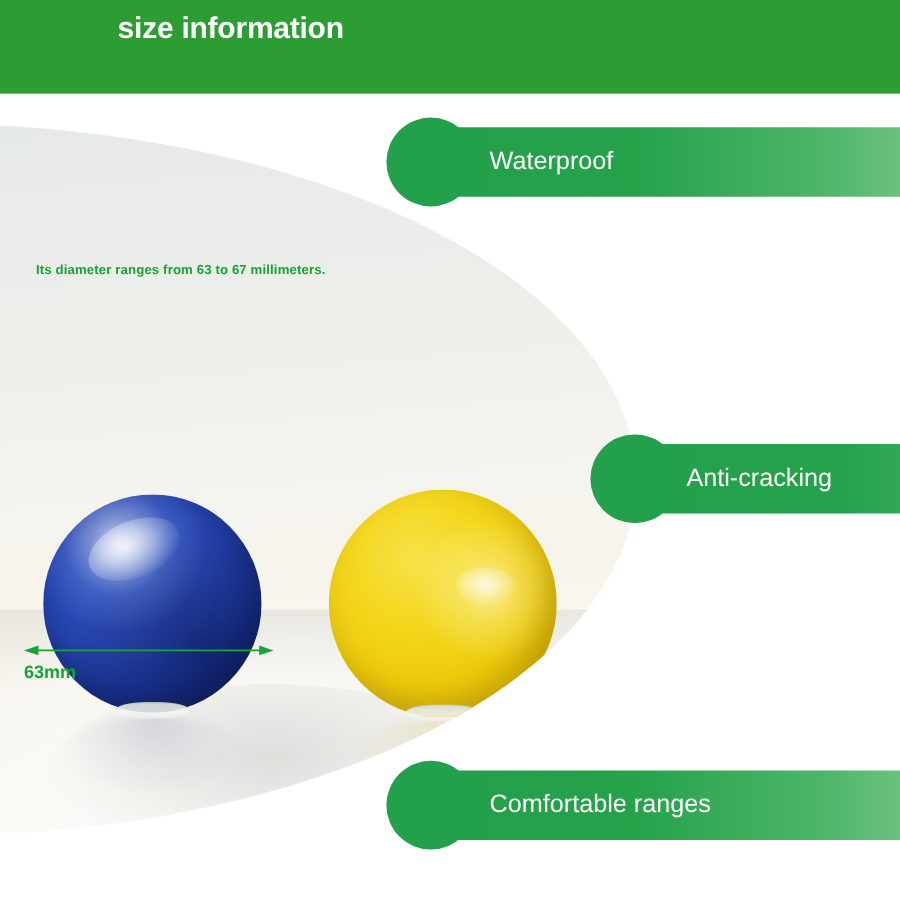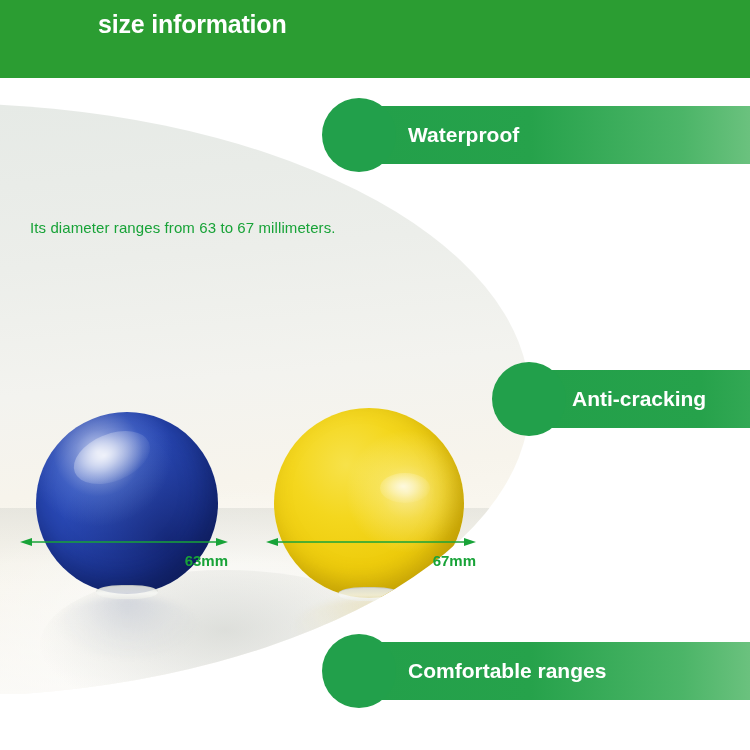--- a/index.html
+++ b/index.html
@@ -172,39 +172,39 @@
   .refl-yellow {
     left: 294px; top: 494px; width: 150px; height: 62px;
     background: radial-gradient(ellipse at 50% 10%, rgba(206,186,92,0.26) 0%, rgba(226,214,150,0.12) 48%, rgba(255,255,255,0) 80%);
   }
 
   
   .diameter-caption {
     position: absolute;
     left: 30px;
     top: 219px;
-    font-size: 15px;
-    font-weight: normal;
+    font-size: 11px;
+    font-weight: bold;
     color: #18a338;
     letter-spacing: 0.1px;
     white-space: nowrap;
     z-index: 4;
     text-align: center;
   }
 
   
   .measure {
     position: absolute;
     z-index: 4;
   }
   .measure-label {
     position: absolute;
     top: 18px;
     width: 100%;
-    text-align: right;
+    text-align: left;
     font-size: 15px;
     font-weight: bold;
     color: #18a338;
     white-space: nowrap;
   }
   .m-blue { left: 20px; top: 534px; width: 208px; }
   .m-yellow { left: 266px; top: 534px; width: 210px; }
 
   
   .badge {
@@ -229,21 +229,21 @@
     top: -8px;
     width: 74px;
     height: 74px;
     border-radius: 50%;
     background: #22a04b;
   }
   .badge-label {
     position: absolute;
     top: 14px;
     font-size: 21px;
-    font-weight: bold;
+    font-weight: normal;
     color: #ffffff;
     white-space: nowrap;
     line-height: 30px;
   }
   .badge-waterproof { left: 322px; top: 106px; }
   .badge-waterproof .badge-label { left: 86px; }
   .badge-anticracking { left: 492px; top: 370px; }
   .badge-anticracking .badge-label { left: 80px; }
   .badge-comfortable { left: 322px; top: 642px; }
   .badge-comfortable .badge-label { left: 86px; }
@@ -278,28 +278,20 @@
 
   <div class="measure m-blue">
     <svg width="208" height="16" viewBox="0 0 208 16">
       <line x1="6" y1="8" x2="202" y2="8" stroke="#18a338" stroke-width="1.6"></line>
       <polygon points="0,8 12,4 12,12" fill="#18a338"></polygon>
       <polygon points="208,8 196,4 196,12" fill="#18a338"></polygon>
     </svg>
     <div class="measure-label">63mm</div>
   </div>
 
-  <div class="measure m-yellow">
-    <svg width="210" height="16" viewBox="0 0 210 16">
-      <line x1="6" y1="8" x2="204" y2="8" stroke="#18a338" stroke-width="1.6"></line>
-      <polygon points="0,8 12,4 12,12" fill="#18a338"></polygon>
-      <polygon points="210,8 198,4 198,12" fill="#18a338"></polygon>
-    </svg>
-    <div class="measure-label">67mm</div>
-  </div>
 
   <div class="header-banner"></div>
   <div class="header-title">size information</div>
 
   <div class="badge badge-waterproof">
     <div class="badge-bar"></div>
     <div class="badge-circle"></div>
     <div class="badge-label">Waterproof</div>
   </div>
 

